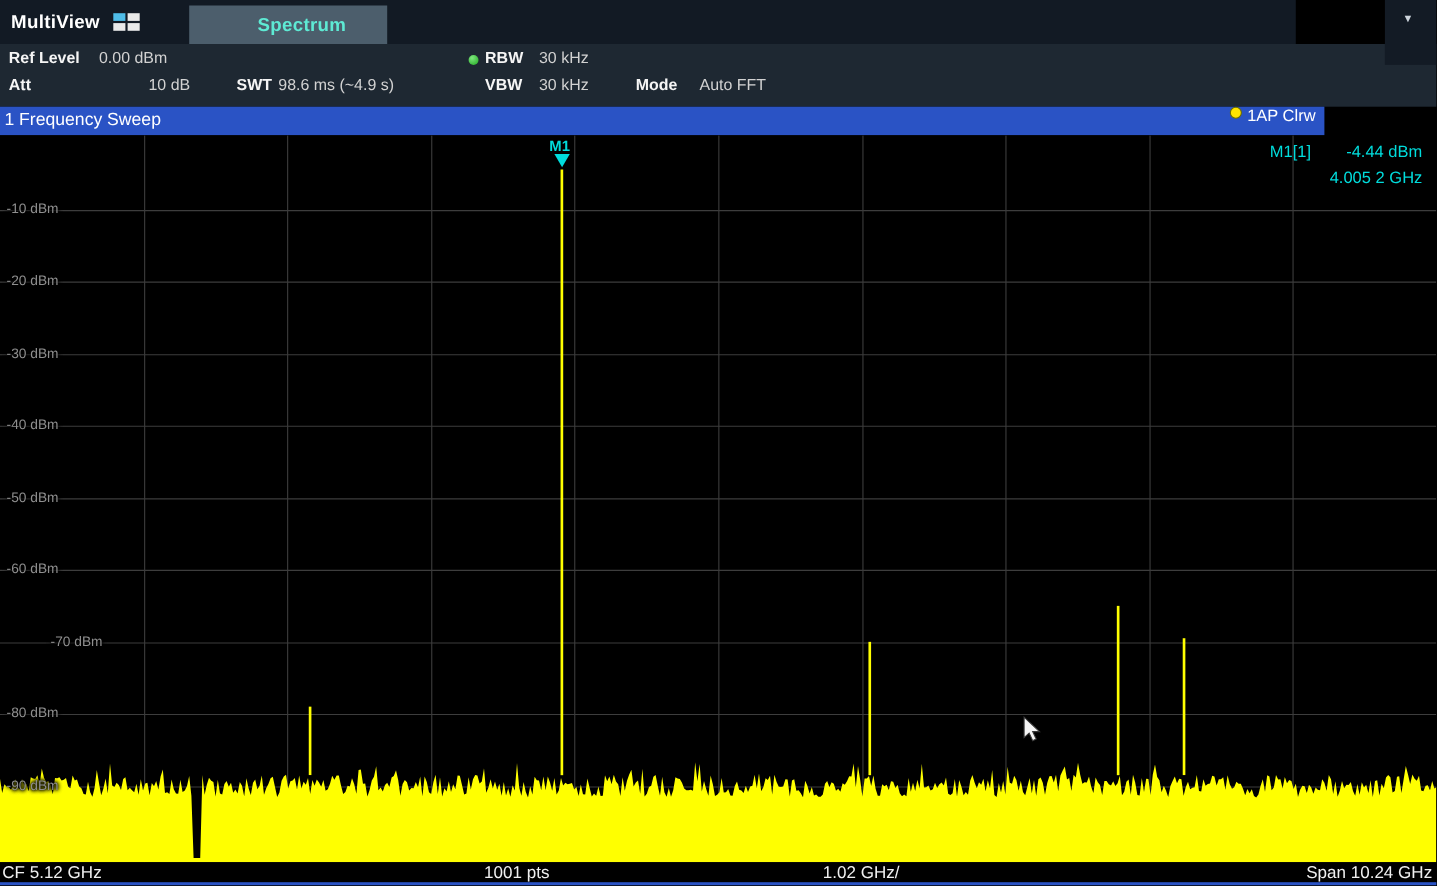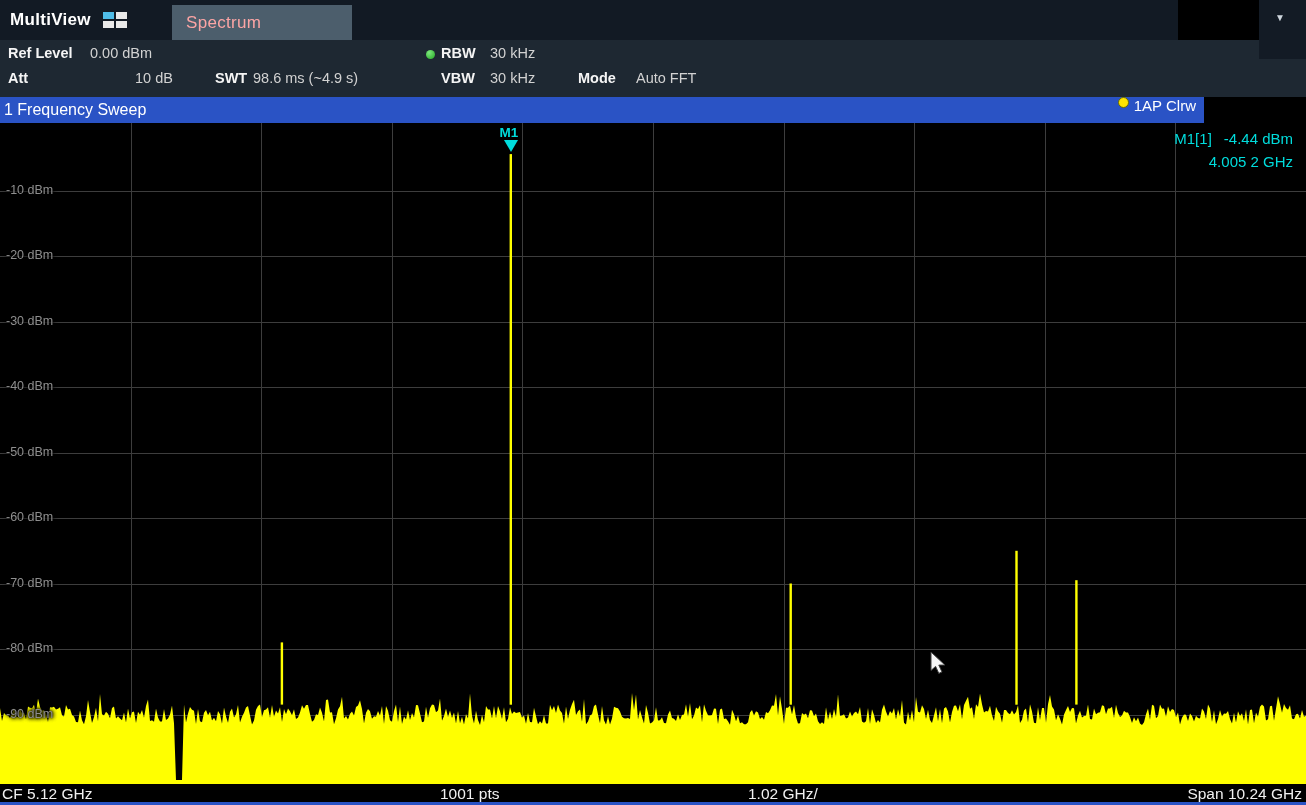--- a/index.html
+++ b/index.html
@@ -11,21 +11,21 @@
   #tabbar { position:absolute; left:0; top:0; width:1178px; height:40px; background:#121a24; }
   #tab-multiview { position:absolute; left:0; top:0; height:40px; width:170px;
                    display:flex; align-items:center; padding-left:10px; }
   #tab-multiview .t { color:#fff; font-weight:bold; font-size:17px; letter-spacing:.3px; }
   #mv-icon { display:inline-grid; grid-template-columns:11px 11px; grid-template-rows:7px 7px;
              gap:2px; margin-left:12px; }
   #mv-icon i { display:block; background:#e9e9e9; }
   #mv-icon i.c { background:#4fbde8; }
   #tab-spectrum { position:absolute; left:172px; top:5px; height:35px; width:180px;
                   background:#4c5e6c; display:flex; align-items:center; padding-left:14px; }
-  #tab-spectrum .t { color:#fca5a5; font-weight:normal; font-size:17px; letter-spacing:.3px; }
+  #tab-spectrum .t { color:#5eead4; font-weight:bold; font-size:17px; letter-spacing:.3px;margin-left:48px; }
 
   
   #settings { position:absolute; left:0; top:40px; width:1306px; height:57px; background:#1e2832; }
   .set { position:absolute; font-size:14.5px; white-space:nowrap; }
   .lbl { color:#f5f5f5; font-weight:bold; }
   .val { color:#d2d2d2; }
   .row1 { top:5px; }
   .row2 { top:30px; }
   #green-dot { position:absolute; left:426px; top:10px; width:9px; height:9px; border-radius:50%;
                background:radial-gradient(circle at 35% 30%, #7ee87e, #22a822); }
@@ -58,21 +58,21 @@
   
   #plot { position:absolute; left:0; top:123px; width:1306px; height:661px; background:#000; overflow:hidden; }
   #trace-svg { position:absolute; left:0; top:0; }
   .ylabel { position:absolute; left:6px; color:#8f8f8f; font-size:12.5px; z-index:2;
     text-shadow:0 0 4px #000,0 0 4px #000,0 0 4px #000, 0 0 2px #000; }
   #marker-flag-label { position:absolute; transform:translateX(-50%); color:#00dcdc; font-size:13.5px;
     font-weight:bold; top:2px; z-index:5; }
   #marker-flag-tri { position:absolute; top:17px; width:0; height:0; z-index:5;
     border-left:7px solid transparent; border-right:7px solid transparent; border-top:12px solid #00dcdc; }
   #marker-readout { position:absolute; right:13px; top:4px; z-index:5; color:#00dcdc; font-size:15px; text-align:right; }
-  #marker-readout .r1 { display:flex; justify-content:space-between; gap:12px; line-height:23px; }
+  #marker-readout .r1 { display:flex; justify-content:space-between; gap:32px; line-height:23px; }
   #marker-readout .r2 { line-height:23px; }
 
   
   #footer { position:absolute; left:0; top:784px; width:1306px; height:16px; background:#000; }
   .foot { position:absolute; top:1px; color:#f0f0f0; font-size:15.5px; white-space:nowrap; }
   #foot-cf { left:2px; }
   #foot-pts { left:440px; }
   #foot-div { left:748px; }
   #foot-span { right:4px;margin-left:11px; }
   #bottom-strip { position:absolute; left:0; top:802px; width:1306px; height:3px; background:#2a53c5; }
@@ -158,21 +158,21 @@
         <rect x="1015.3" width="2.4" y="427.8" height="153.9" fill="#ffff00"></rect>
         <rect x="1075.2" width="2.4" y="457.2" height="124.4" fill="#ffff00"></rect>
       </svg>
     <div id="ylabels">
         <div class="ylabel" style="top: 59.5px;">-10 dBm</div>
         <div class="ylabel" style="top: 125px;">-20 dBm</div>
         <div class="ylabel" style="top: 190.5px;">-30 dBm</div>
         <div class="ylabel" style="top: 256px;">-40 dBm</div>
         <div class="ylabel" style="top: 321.5px;">-50 dBm</div>
         <div class="ylabel" style="top: 387px;">-60 dBm</div>
-        <div class="ylabel" style="top: 452.5px;">-70 dBm</div>
+        <div class="ylabel" style="top: 452.5px; margin-left: 40px;">-70 dBm</div>
         <div class="ylabel" style="top: 518px;">-80 dBm</div>
         <div class="ylabel" style="top: 583.5px;">-90 dBm</div>
       </div>
     <div id="marker-flag-label" style="left: 508.794px;">M1</div>
     <div id="marker-flag-tri" style="left: 503.794px;"></div>
     <div id="marker-readout">
       <div class="r1">
         <span>M1[1]</span>
         <span>-4.44 dBm</span>
       </div>

